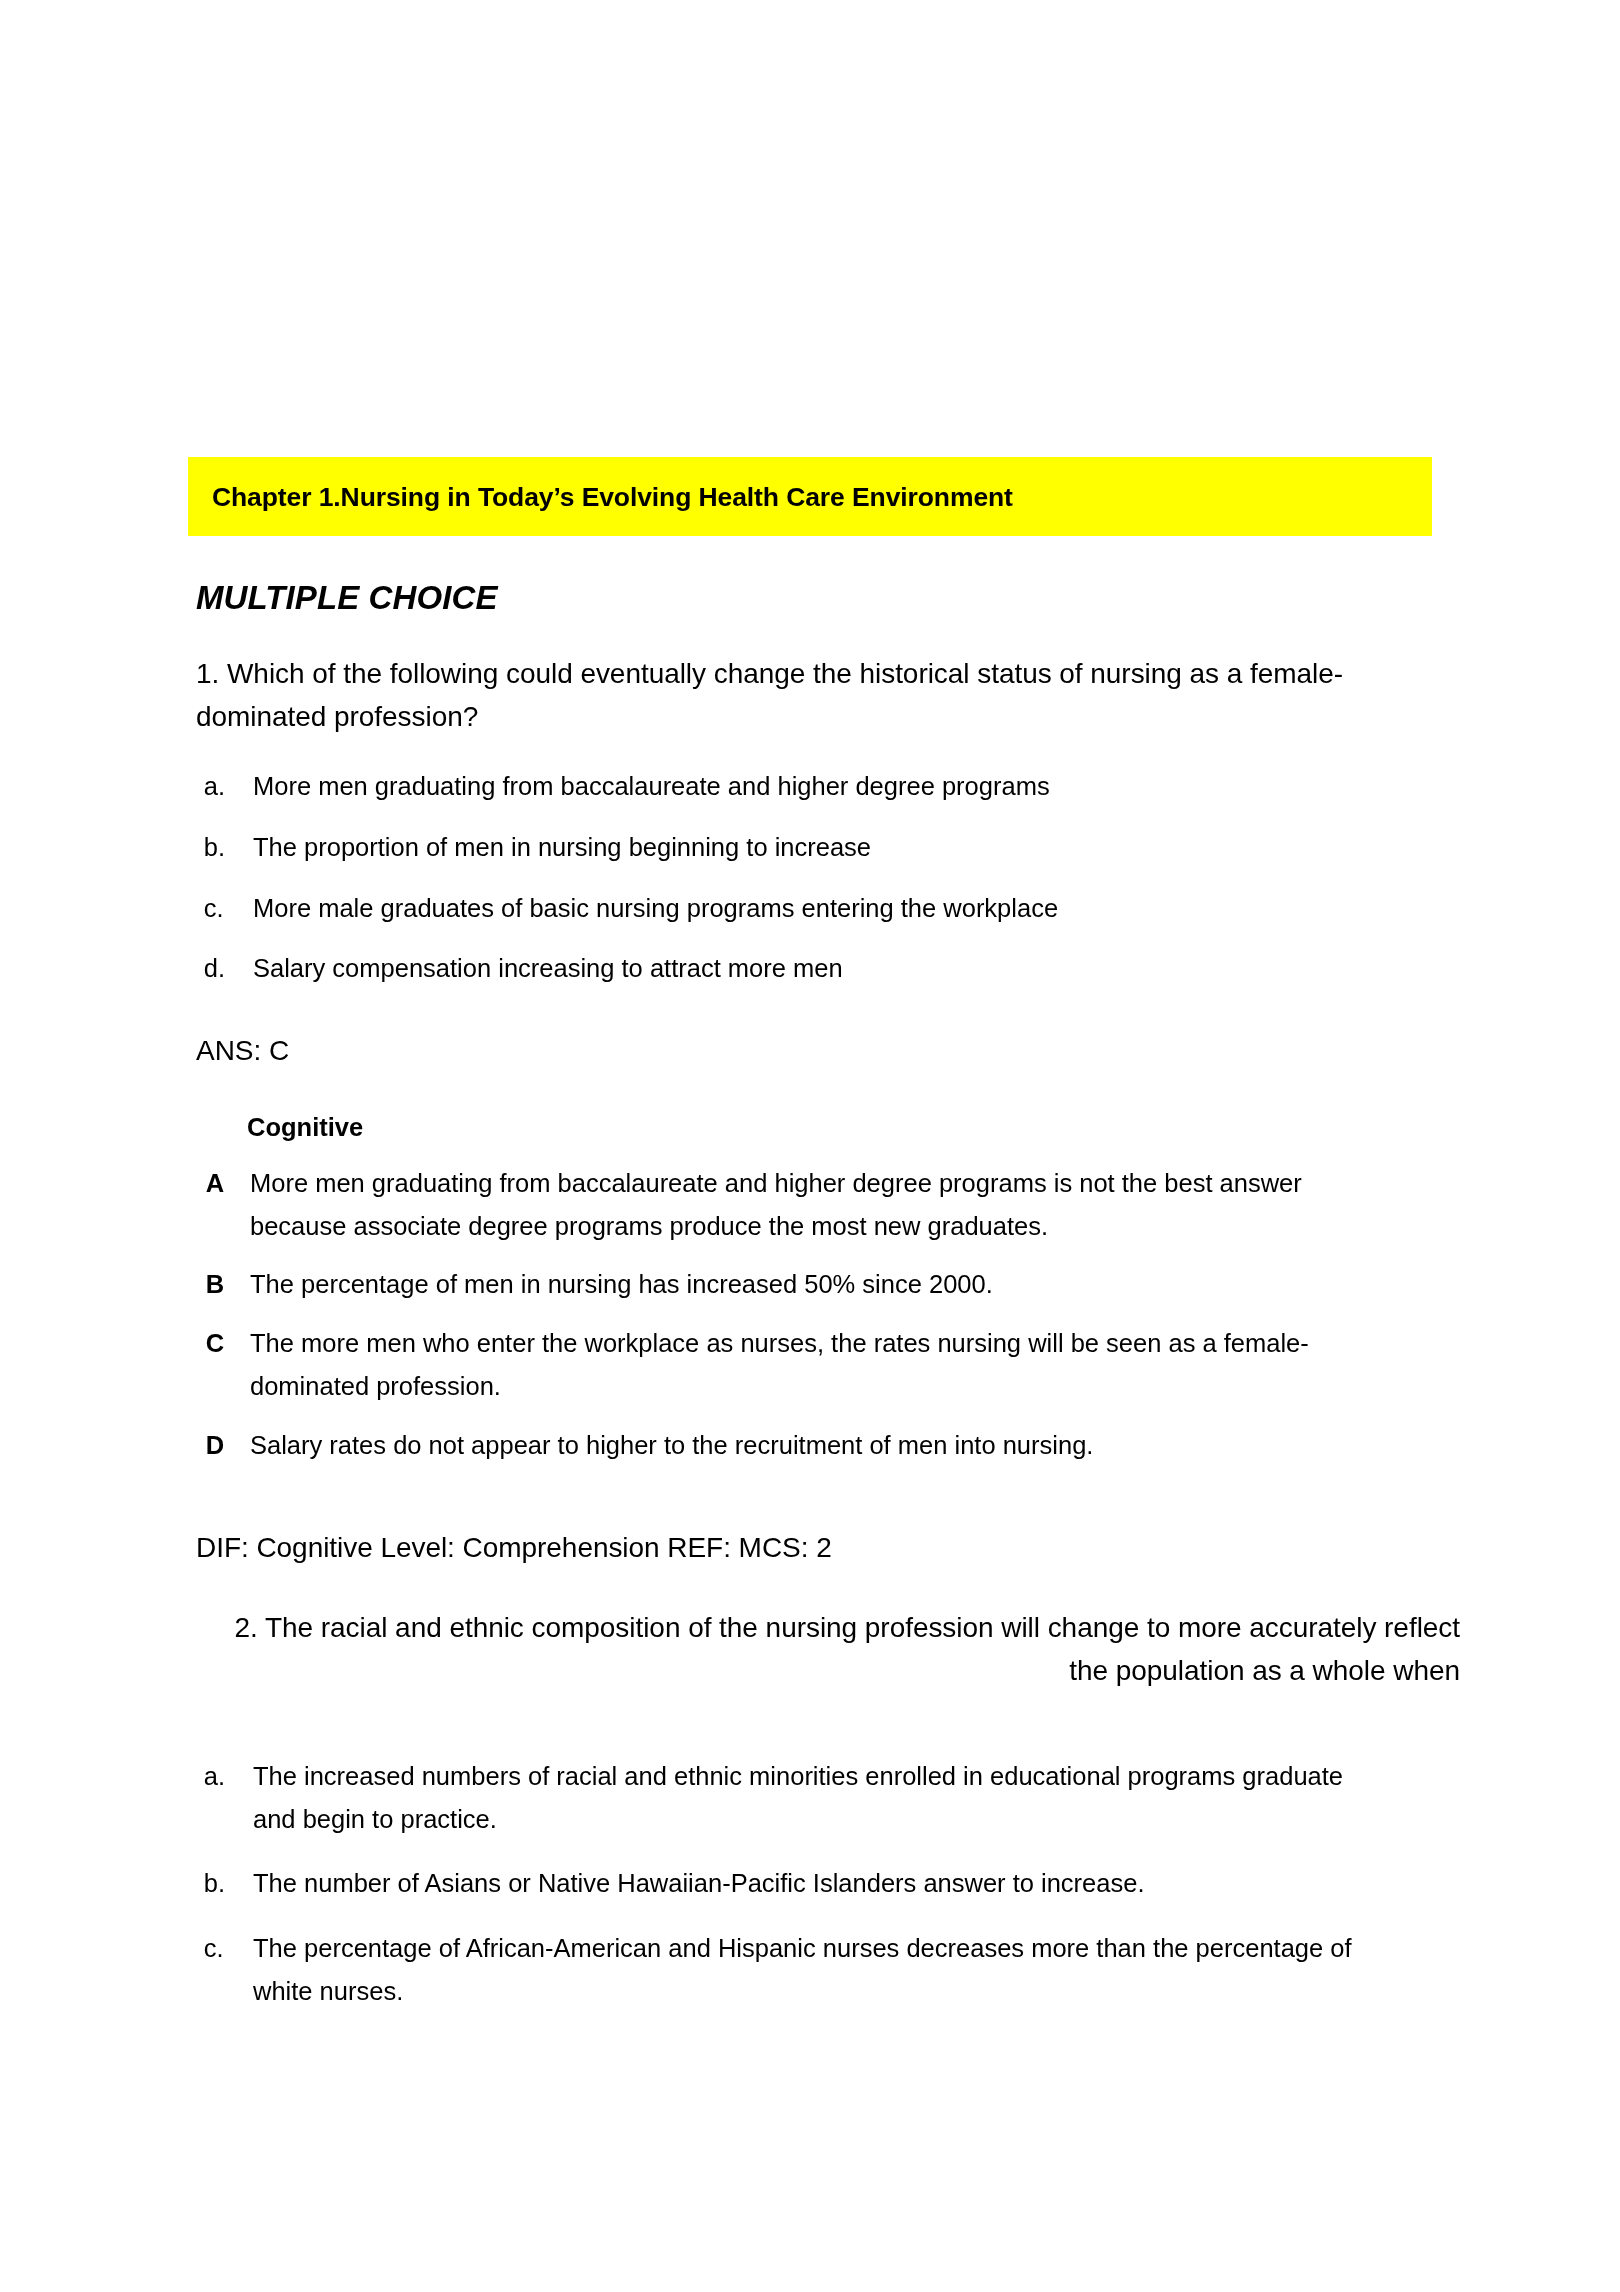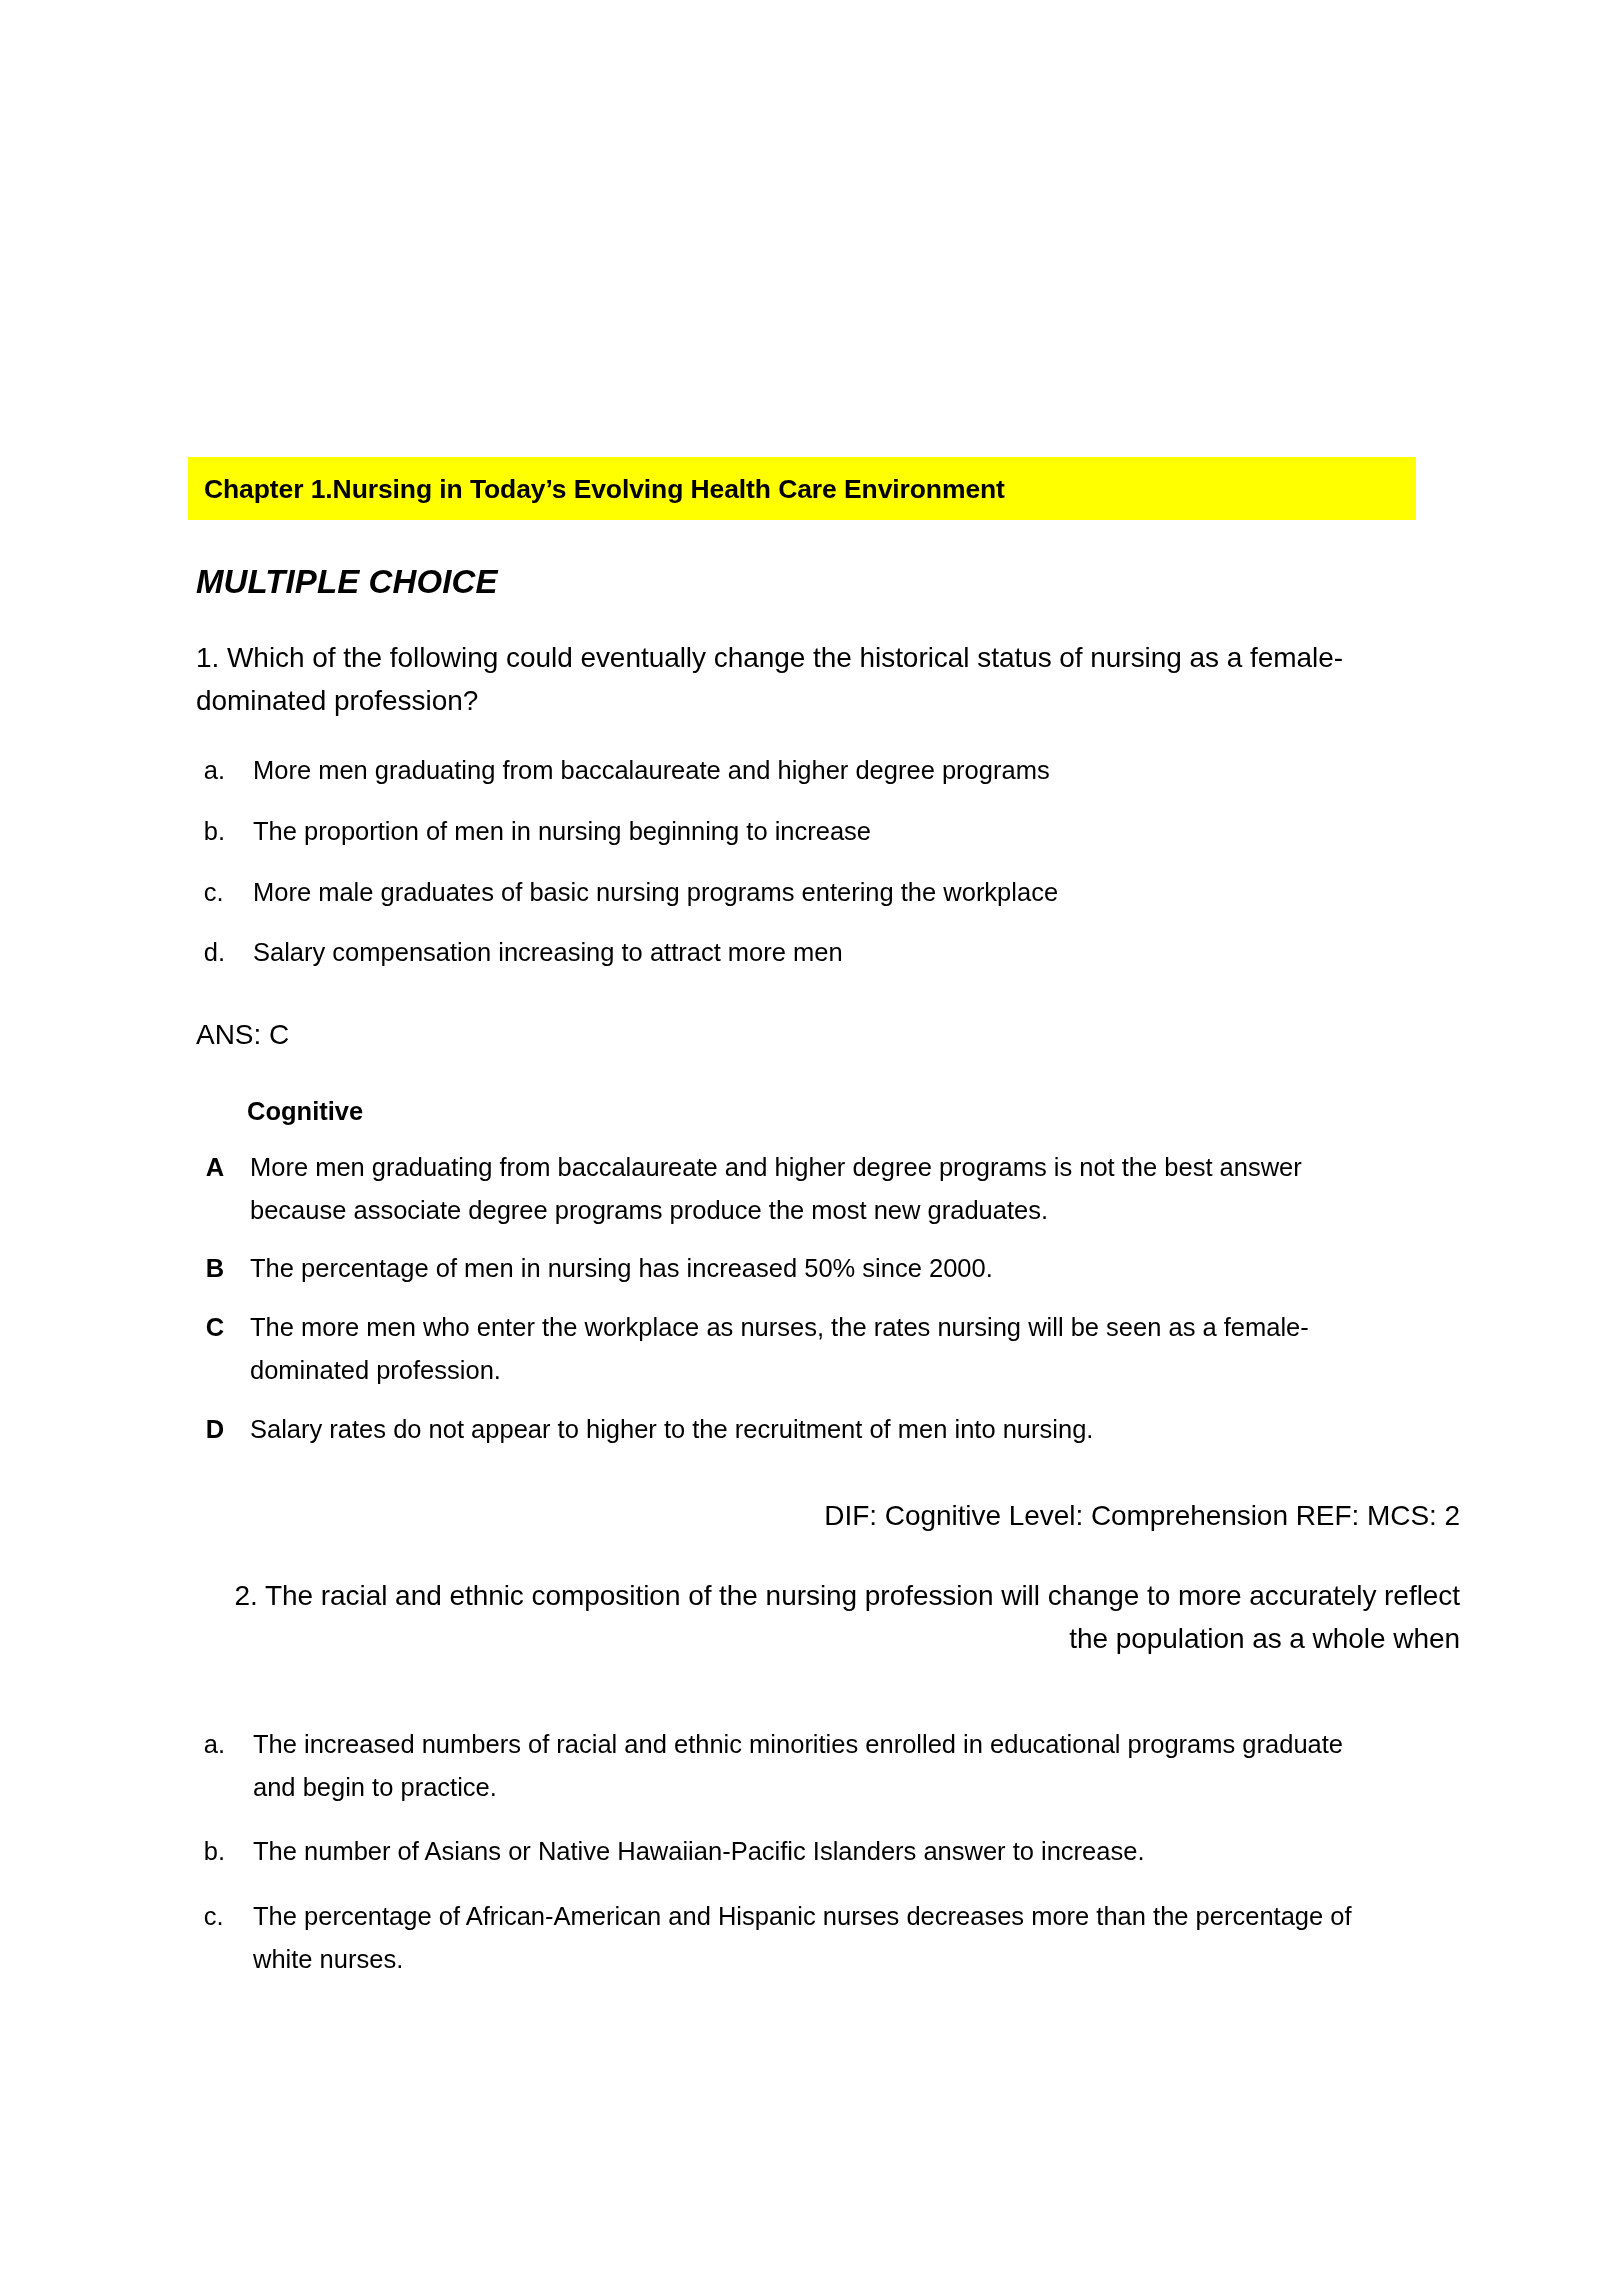--- a/index.html
+++ b/index.html
@@ -22,21 +22,21 @@
   .content {
     position: absolute;
     left: 196px;
     top: 457px;
     width: 1264px;
   }
 
   
   .chapter-title-row {
     margin: 0 0 0 4px;
-    padding: 8px;
+    padding: 16px;
     height: 47px;
     line-height: 47px;
     margin-left: -7.8px;
     width: 1212px;
     background: #ffff00;
   }
   .chapter-title-text {
     font-size: 26.5px;
     font-weight: bold;
     letter-spacing: -0.1px;
@@ -59,22 +59,21 @@
   .para {
     font-size: 28px;
     line-height: 43px;
     margin-top: 35px;
     letter-spacing: -0.05px;
   }
   .para.ans {
     margin-top: 39px;
   }
   .para.dif {
-    margin-top: 43px;
-    text-align: right;
+    margin-top: 59px;
   }
   .para.q2 {
     margin-top: 37px;
     text-align: right;
   }
 
   
   .feedback-heading {
     font-size: 25.5px;
     font-weight: bold;

